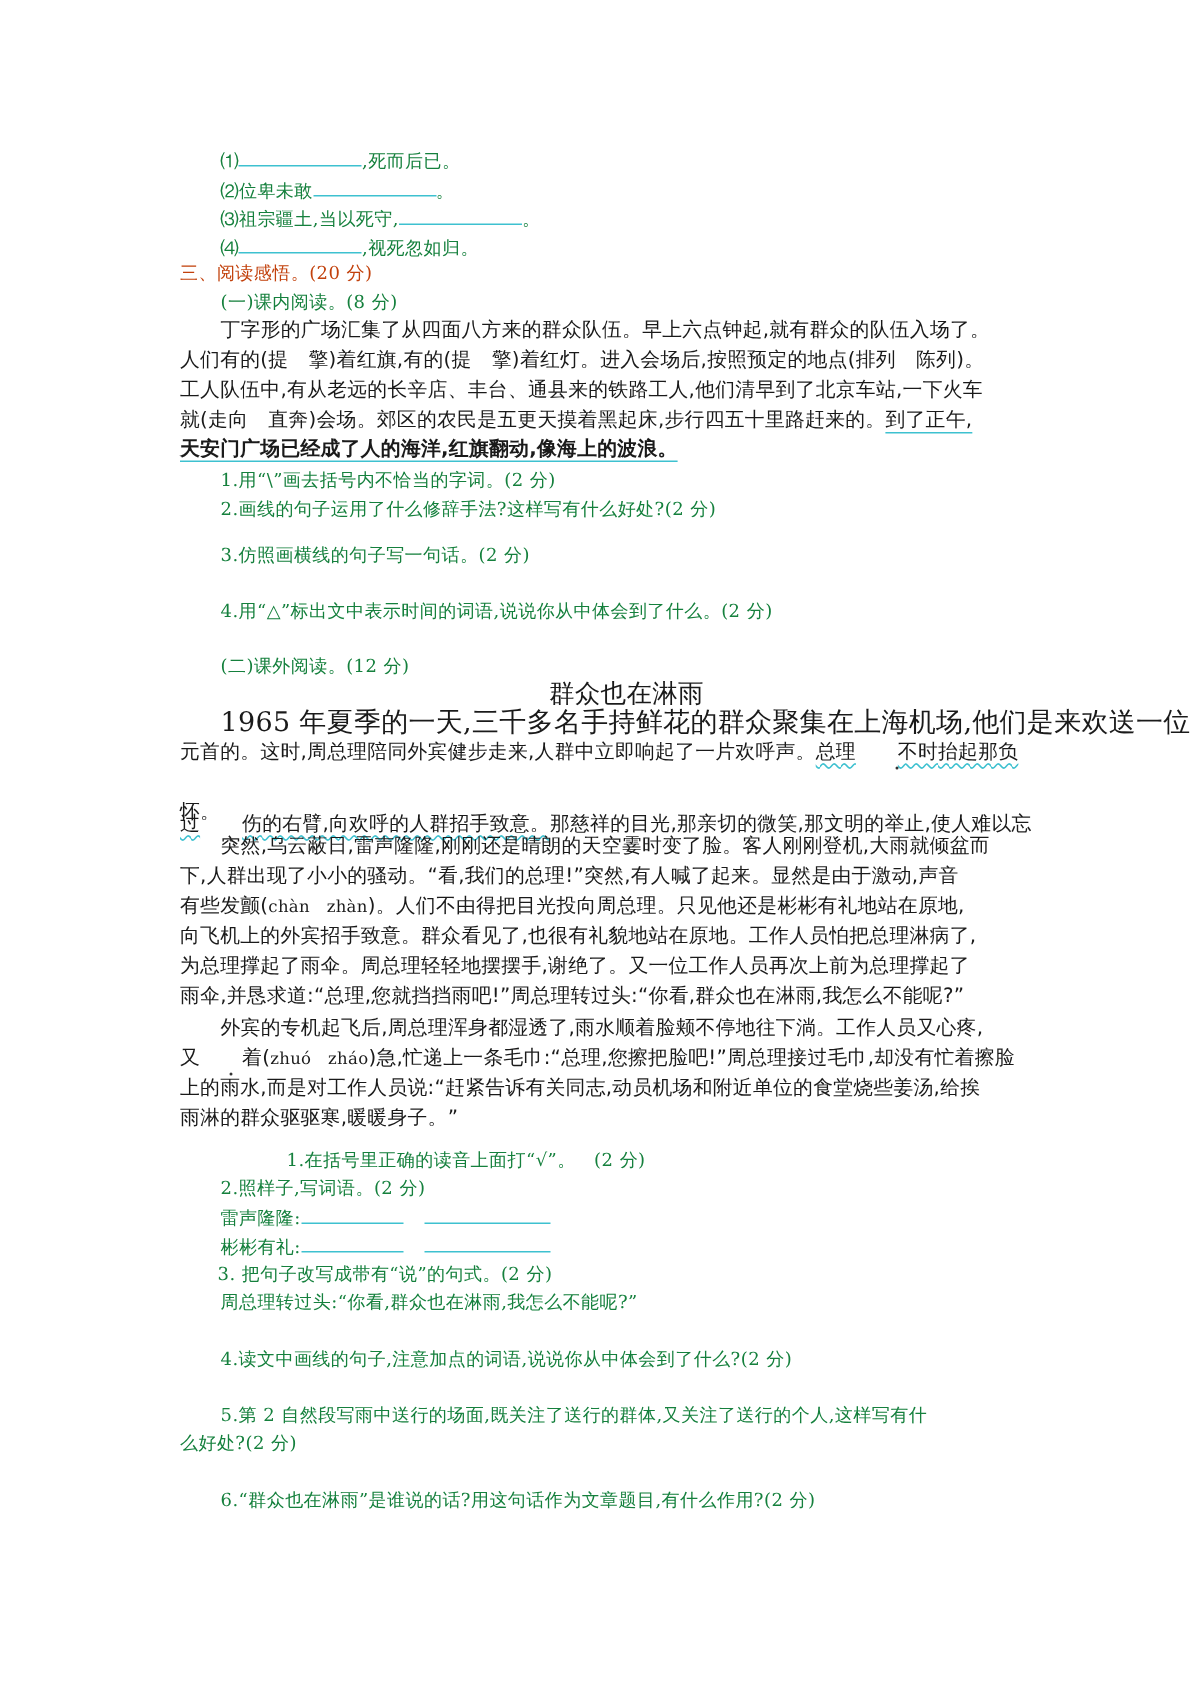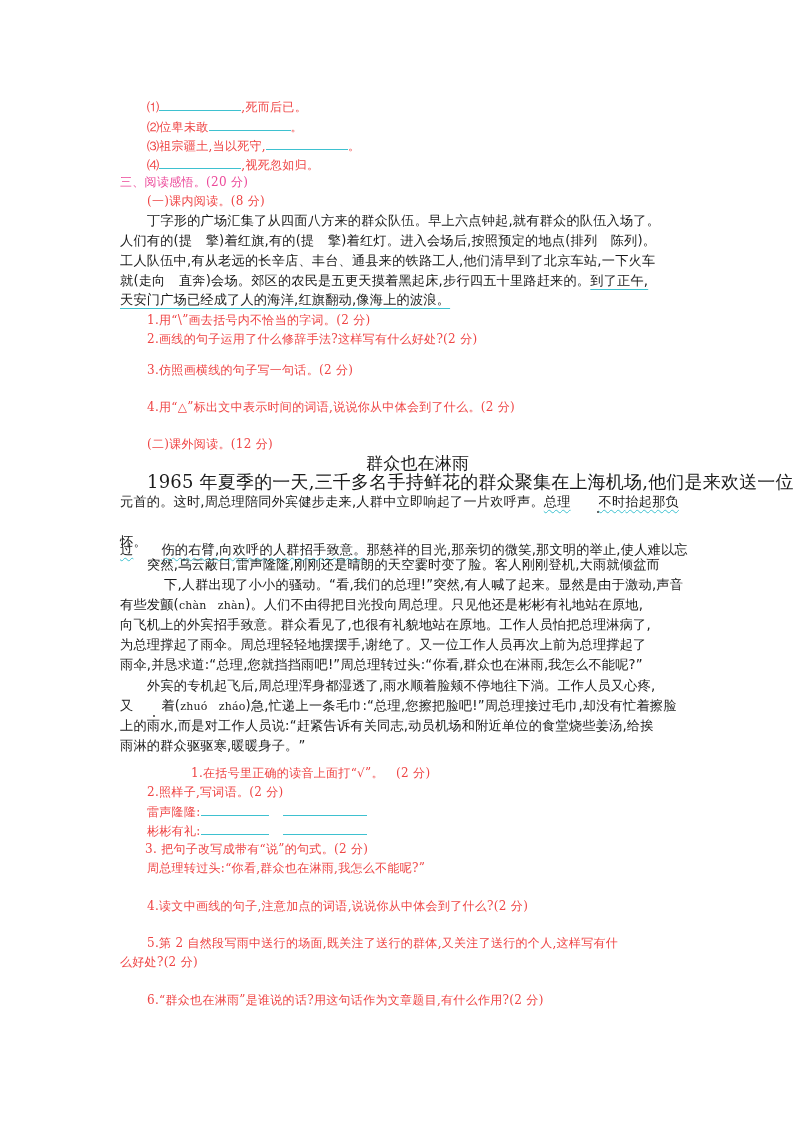--- a/index.html
+++ b/index.html
@@ -2,23 +2,23 @@
 <html><head>
   <meta charset="utf-8">
   <style>
     html, body { margin: 0; padding: 0; background: #ffffff; }
     body {
       width: 793px; height: 1122px; position: relative; overflow: hidden;
       font-family: "DejaVu Sans", sans-serif; color: #1a1a1a;
     }
     .serif { font-family: "DejaVu Serif", "Liberation Serif", serif; }
     .line { position: absolute; white-space: nowrap; font-size: 13px; line-height: 20px; }
-    .q { font-family: "DejaVu Serif", "Liberation Serif", serif; font-size: 12px; color: #ef4444; letter-spacing: 0.3px; }
+    .q { font-family: "DejaVu Serif", "Liberation Serif", serif; font-size: 12px; color: #15803d; letter-spacing: 0.3px; }
     .p { font-size: 13.2px; letter-spacing: 0.2px; }
-    .red { color: #ec4899; }
+    .red { color: #c2410c; }
     .blank {
       display: inline-block; border-bottom: 1px solid #3ec1d0; height: 14px; vertical-align: baseline;
     }
     .ul {
       text-decoration: underline; text-decoration-color: #3ec1d0; text-decoration-thickness: 1px;
       text-underline-offset: 4px;
     }
     .wavy {
       text-decoration: underline wavy; text-decoration-color: #3ec1d0; text-decoration-thickness: 1px;
       text-underline-offset: 3px;
@@ -49,21 +49,21 @@
 
 <div class="line q red" style="left:120px; top:172px;">三、阅读感悟。(20 分)</div>
 <div class="line q" style="left:147px; top:191px;">(一)课内阅读。(8 分)</div>
 
 <div class="line p" style="left:147px; top:211px;">丁字形的广场汇集了从四面八方来的群众队伍。早上六点钟起,就有群众的队伍入场了。</div>
 <div class="line p" style="left:120px; top:231px;">人们有的(提　擎)着红旗,有的(提　擎)着红灯。进入会场后,按照预定的地点(排列　陈列)。</div>
 <div class="line p" style="left:120px; top:251px;">工人队伍中,有从老远的长辛店、丰台、通县来的铁路工人,他们清早到了北京车站,一下火车</div>
 <div class="line p" style="left:120px; top:271px;">
   <span>就(走向　直奔)会场。郊区的农民是五更天摸着黑起床,步行四五十里路赶来的。</span><span class="ul">到了正午,</span>
 </div>
-<div class="line p" style="left:120px; top:290px;">
+<div class="line p" style="left:120px; top:290px;font-weight:bold;">
   <span class="ul">天安门广场已经成了人的海洋,红旗翻动,像海上的波浪。</span>
 </div>
 
 <div class="line q" style="left:147px; top:310px;">1.用“\”画去括号内不恰当的字词。(2 分)</div>
 <div class="line q" style="left:147px; top:329px;">2.画线的句子运用了什么修辞手法?这样写有什么好处?(2 分)</div>
 <div class="line q" style="left:147px; top:360px;">3.仿照画横线的句子写一句话。(2 分)</div>
 <div class="line q" style="left:147px; top:397px;">4.用“△”标出文中表示时间的词语,说说你从中体会到了什么。(2 分)</div>
 
 <div class="line q" style="left:147px; top:434px;">(二)课外阅读。(12 分)</div>
 <div class="line p title" style="left:366px; top:453px;">群众也在淋雨</div>
@@ -73,21 +73,21 @@
 </div>
 <div class="line p" style="left:120px; top:492px;">
   <span>元首的。这时,周总理陪同外宾健步走来,人群中立即响起了一片欢呼声。</span><span class="wavy"><span>总理</span><span class="dot">不时</span><span>抬起那负</span></span>
 </div>
 <div class="line p" style="left:120px; top:540px;">
   <span class="wavy"><span>过</span><span class="dot">伤</span><span>的右臂,向欢呼的人群招手致意。</span></span><span>那慈祥的目光,那亲切的微笑,那文明的举止,使人难以忘</span>
 </div>
 <div class="line p" style="left:120px; top:532px;">怀。</div>
 
 <div class="line p" style="left:147px; top:555px;">突然,乌云蔽日,雷声隆隆,刚刚还是晴朗的天空霎时变了脸。客人刚刚登机,大雨就倾盆而</div>
-<div class="line p" style="left:120px; top:575px;margin-left:44px;">下,人群出现了小小的骚动。“看,我们的总理!”突然,有人喊了起来。显然是由于激动,声音</div>
+<div class="line p" style="left:120px; top:575px;">下,人群出现了小小的骚动。“看,我们的总理!”突然,有人喊了起来。显然是由于激动,声音</div>
 <div class="line p" style="left:120px; top:595px;">
   <span>有些发颤(</span><span class="pinyin">chàn　zhàn</span><span>)。人们不由得把目光投向周总理。只见他还是彬彬有礼地站在原地,</span>
 </div>
 <div class="line p" style="left:120px; top:615px;">向飞机上的外宾招手致意。群众看见了,也很有礼貌地站在原地。工作人员怕把总理淋病了,</div>
 <div class="line p" style="left:120px; top:635px;">为总理撑起了雨伞。周总理轻轻地摆摆手,谢绝了。又一位工作人员再次上前为总理撑起了</div>
 <div class="line p" style="left:120px; top:655px;">雨伞,并恳求道:“总理,您就挡挡雨吧!”周总理转过头:“你看,群众也在淋雨,我怎么不能呢?”</div>
 
 <div class="line p" style="left:147px; top:676px;">外宾的专机起飞后,周总理浑身都湿透了,雨水顺着脸颊不停地往下淌。工作人员又心疼,</div>
 <div class="line p" style="left:120px; top:696px;">
   <span>又</span><span class="dot">着</span><span>(</span><span class="pinyin">zhuó　zháo</span><span>)急,忙递上一条毛巾:“总理,您擦把脸吧!”周总理接过毛巾,却没有忙着擦脸</span>

